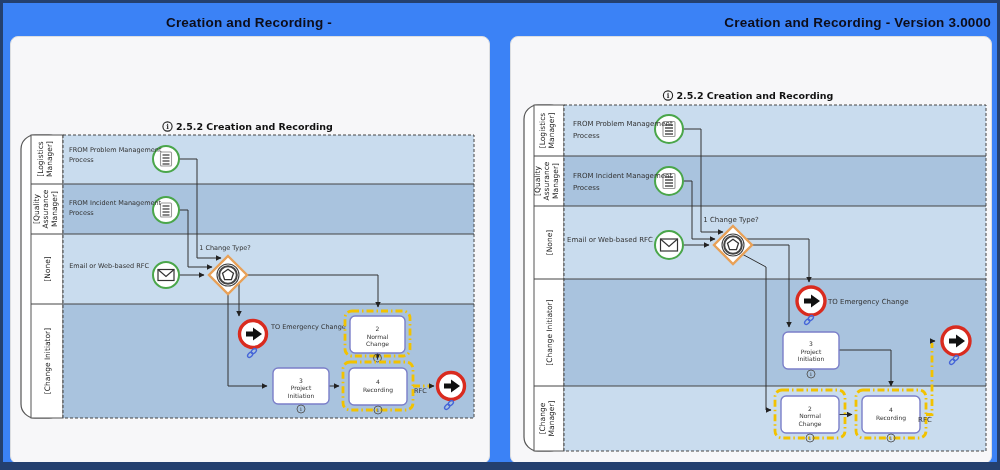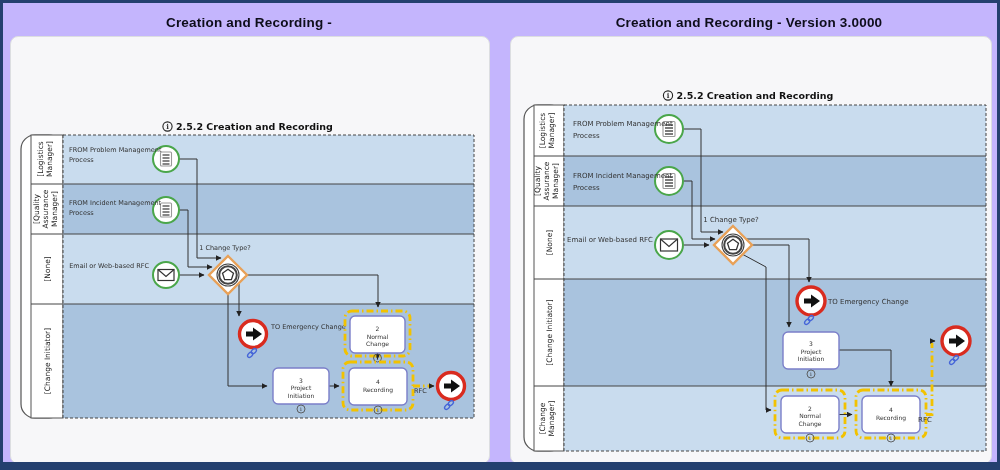--- a/index.html
+++ b/index.html
@@ -1,24 +1,24 @@
 <!DOCTYPE html>
 <html><head>
 <meta charset="utf-8">
 <style>
   html,body{margin:0;padding:0;background:#e9e9e9;}
   .window{
-    position:relative;width:1000px;height:470px;background:#c4b5fd;
+    position:relative;width:1000px;height:470px;background:#3b82f6;
     border:3px solid #24406f;border-bottom-width:8px;box-sizing:border-box;
     font-family:"Liberation Sans",sans-serif;overflow:hidden;
   }
   .title-row{position:absolute;top:6px;height:26px;display:flex;align-items:center;justify-content:center;
     font-size:13.5px;font-weight:bold;color:#0d0d1a;letter-spacing:.2px;}
   .title-left{left:4px;width:484px;}
-  .title-right{left:504px;width:484px;}
+  .title-right{left:504px;width:484px;justify-content:flex-end;}
   .version-box{display:inline-block;border:2px solid #e8402a;padding:1px 5px;margin-left:5px;}
   .panel{position:absolute;background:#f7f7f9;border:1px solid #dcdee1;border-radius:8px;}
   .panel-left{left:7px;top:33px;width:478px;height:426px;}
   .panel-right{left:507px;top:33px;width:480px;height:426px;}
   .panel svg{position:absolute;left:0;top:0;}
   text{font-family:"DejaVu Sans",sans-serif;fill:#333;}
   .lane-label{font-size:7.5px;fill:#222;}
   .small{font-size:6.5px;}
   .smallr{font-size:7px;}
   .task-text{font-size:6px;fill:#333;}

